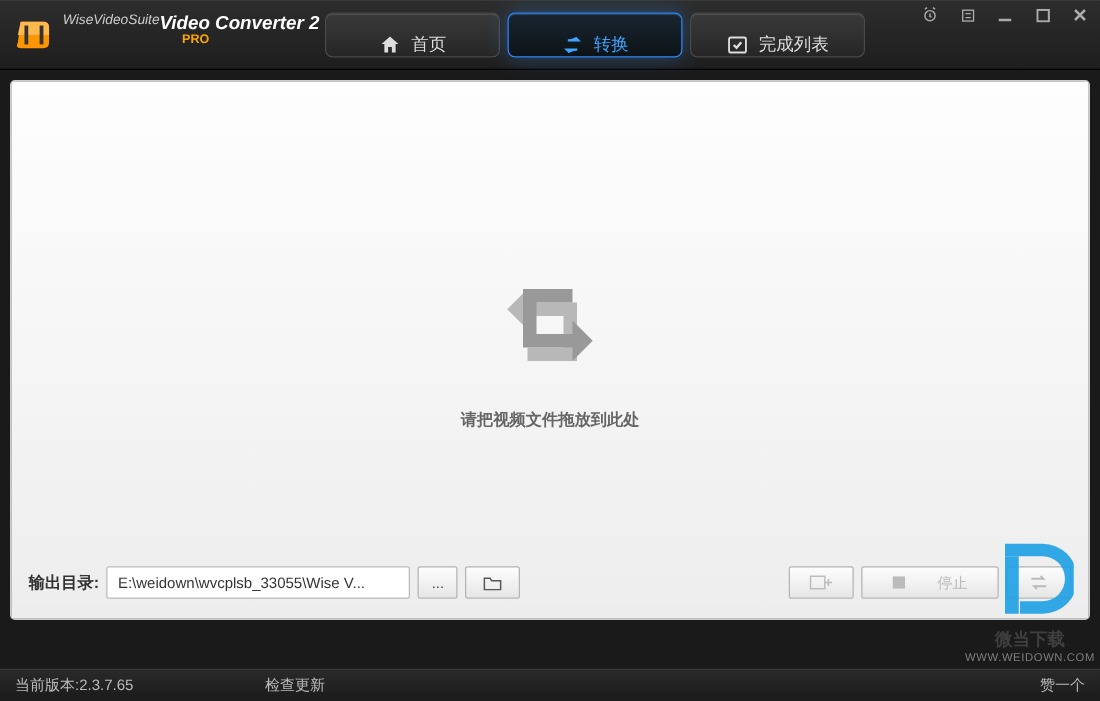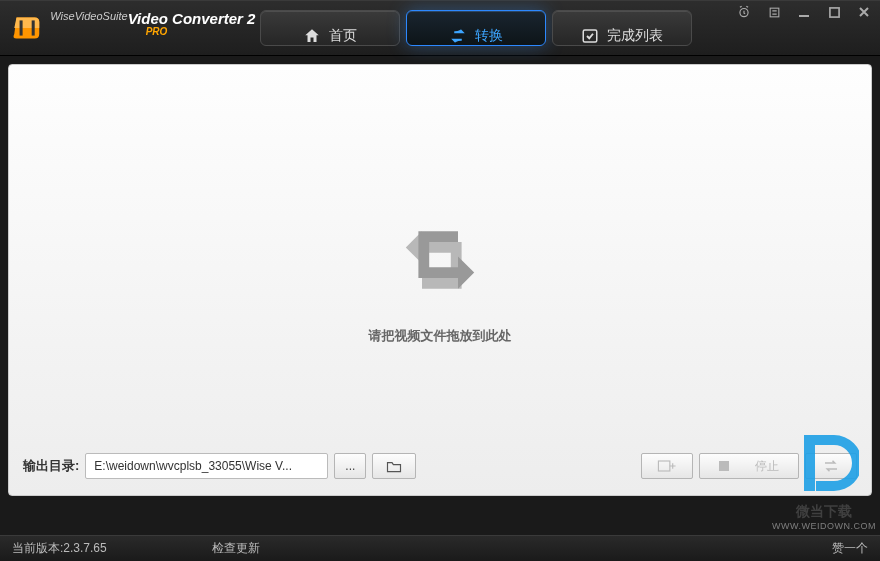--- a/index.html
+++ b/index.html
@@ -4,21 +4,21 @@
 <style>
 * { margin: 0; padding: 0; box-sizing: border-box; font-family: "Microsoft YaHei", Arial, sans-serif; }
 body { width: 880px; height: 561px; background: #1a1a1a; overflow: hidden; position: relative; }
 
 .titlebar { height: 56px; background: linear-gradient(#2d2d2d, #1e1e1e); display: flex; align-items: center; padding: 0 12px; border-top: 1px solid #3a3a3a; border-bottom: 1px solid #000; }
 .logo-area { display: flex; align-items: center; gap: 8px; width: 248px; }
 .logo-icon { width: 36px; height: 36px; }
 .logo-text { display: flex; flex-direction: row; line-height: 1.1; }
 .logo-line1 { color: #ccc; font-size: 11px; font-style: italic; }
 .logo-line2 { color: #fff; font-size: 15px; font-weight: bold; font-style: italic; }
-.pro-badge { color: #ffa500; font-size: 10px; font-weight: bold; margin-left: 18px; position: relative; top: -7px; font-style: italic; }
+.pro-badge { color: #ffa500; font-size: 10px; font-weight: bold; margin-left: 18px; position: relative; top: -7px; }
 
 .nav-tabs { display: flex; gap: 6px; }
 .nav-tab { width: 140px; height: 36px; background: linear-gradient(#3a3a3a, #262626); border: 1px solid #4a4a4a; border-radius: 6px; display: flex; align-items: flex-end; justify-content: center; gap: 8px; color: #ddd; font-size: 14px; cursor: pointer; box-shadow: inset 0 1px 0 rgba(255,255,255,0.1); }
 .nav-tab.active { background: linear-gradient(#1a2530, #0d1418); border-color: #2c88ff; color: #3da5ff; box-shadow: 0 0 18px rgba(56,150,255,0.35), inset 0 1px 0 rgba(100,170,255,0.25); }
 .nav-tab.active svg { stroke: #3da5ff; fill: #3da5ff; }
 
 .window-controls { position: absolute; right: 8px; top: 4px; display: flex; gap: 14px; align-items: center; }
 .win-ctrl { width: 16px; height: 16px; display: flex; align-items: center; justify-content: center; cursor: pointer; color: #aaa; }
 
 .main-area { background: linear-gradient(#fefefe, #ededed); height: 432px; margin: 8px; border-radius: 4px; border: 1px solid #ccc; display: flex; flex-direction: column; align-items: center; justify-content: center; position: relative; }
@@ -26,21 +26,21 @@
 .drop-text { color: #666; font-size: 13px; font-weight: bold; }
 
 .bottom-bar { position: absolute; bottom: 14px; left: 14px; right: 14px; height: 30px; display: flex; align-items: center; gap: 6px; }
 .output-label { color: #333; font-size: 13px; font-weight: bold; }
 .output-path { height: 26px; background: #fff; border: 1px solid #bbb; padding: 0 8px; font-size: 12px; color: #333; width: 243px; display: flex; align-items: center; border-radius: 2px; }
 .btn { height: 26px; background: linear-gradient(#fdfdfd,#e6e6e6); border: 1px solid #b5b5b5; border-radius: 2px; display: flex; align-items: center; justify-content: center; cursor: pointer; font-size: 12px; color: #444; }
 .btn.disabled { color: #bbb; cursor: default; }
 .btn-more { width: 32px; }
 .btn-folder { width: 44px; }
 .btn-add { width: 52px; }
-.btn-pause { width: 100px; gap: 26px; }
+.btn-pause { width: 110px; gap: 26px; }
 .spacer { flex: 1; }
 
 .statusbar { height: 26px; background: linear-gradient(#2a2a2a,#1a1a1a); display: flex; align-items: center; padding: 0 12px; color: #bbb; font-size: 12px; border-top: 1px solid #3a3a3a; position: absolute; bottom: 0; left: 0; right: 0; }
 .status-left { width: 200px; }
 .status-center { }
 .status-right { margin-left: auto; }
 
 .watermark { position: absolute; right: 4px; bottom: 30px; opacity: 0.9; pointer-events: none; display:flex; flex-direction:column; align-items:center; }
 .watermark-text { color:#444; font-size:14px; font-weight:bold;}
 .watermark-url { color:#888; font-size:9px; letter-spacing:0.5px;text-align:right;}

